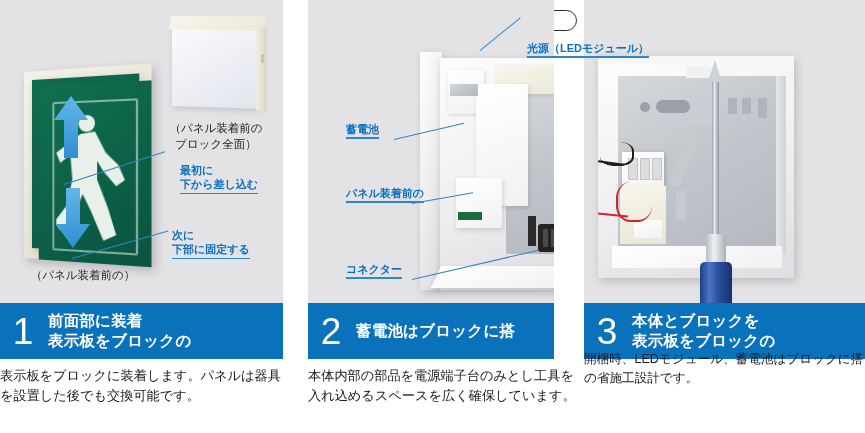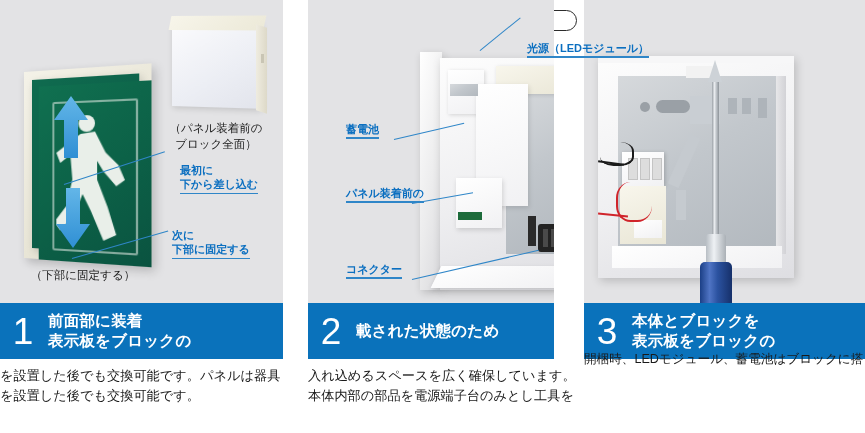--- a/index.html
+++ b/index.html
@@ -275,34 +275,34 @@
       <div class="callout underline" style="left:180px; top:163px;">
         <span class="ln">最初に</span>
         <span class="ln">下から差し込む</span>
       </div>
       <div class="callout underline" style="left:172px; top:228px;">
         <span class="ln">次に</span>
         <span class="ln">下部に固定する</span>
       </div>
 
       <div class="blk-label" style="left:28px; top:268px; width:110px;">
-        <span class="ln">（下部に固定する）</span>
+        <span class="ln">（パネル装着前の）</span>
       </div>
     </div>
 
     <div class="step-bar">
       <div class="step-num">1</div>
       <div class="step-title">
         <span class="ln">前面部に装着</span>
         <span class="ln">表示板をブロックの</span>
       </div>
     </div>
 
     <div class="caption">
-      <span class="ln">を設置した後でも交換可能です。パネルは器具</span>
+      <span class="ln">表示板をブロックに装着します。パネルは器具</span>
       <span class="ln">を設置した後でも交換可能です。</span>
     </div>
   </div>
 
   <div class="col col-2">
 
     <div class="illus">
 
       <div style="position:absolute;left:112px;top:48px;width:178px;height:244px;">
 
@@ -359,27 +359,27 @@
 
       <div class="callout underline" style="left:38px; top:262px;">
         <span class="ln">コネクター</span>
       </div>
       <div class="leader" style="left:104px; top:279px; width:130px; transform: rotate(-13deg);"></div>
     </div>
 
     <div class="step-bar">
       <div class="step-num">2</div>
       <div class="step-title">
-        <span class="ln">載された状態のため</span>
+        <span class="ln">蓄電池はブロックに搭</span>
       </div>
     </div>
 
     <div class="caption">
+      <span class="ln">本体内部の部品を電源端子台のみとし工具を</span>
       <span class="ln">入れ込めるスペースを広く確保しています。</span>
-      <span class="ln">本体内部の部品を電源端子台のみとし工具を</span>
     </div>
   </div>
 
   <div class="col col-3">
 
     <div class="illus">
 
       <div style="position:absolute;left:14px;top:50px;width:210px;height:236px;">
 
         <div class="photo ph-body" style="left:0px;top:6px;width:196px;height:222px;"></div>
@@ -430,20 +430,21 @@
     <div class="step-bar">
       <div class="step-num">3</div>
       <div class="step-title">
         <span class="ln">本体とブロックを</span>
         <span class="ln">表示板をブロックの</span>
       </div>
     </div>
 
     <div class="caption" style="top:350px;font-size:12.6px;line-height:1.5;">
       <span class="ln">開梱時、LEDモジュール、蓄電池はブロックに搭</span>
+      <span class="ln">の省施工設計です。</span>
     </div>
   </div>
 
   <div class="callout underline" style="left:527px; top:41px;">
     <span class="ln">光源（LEDモジュール）</span>
   </div>
 
 </div>
 
 </body></html>

